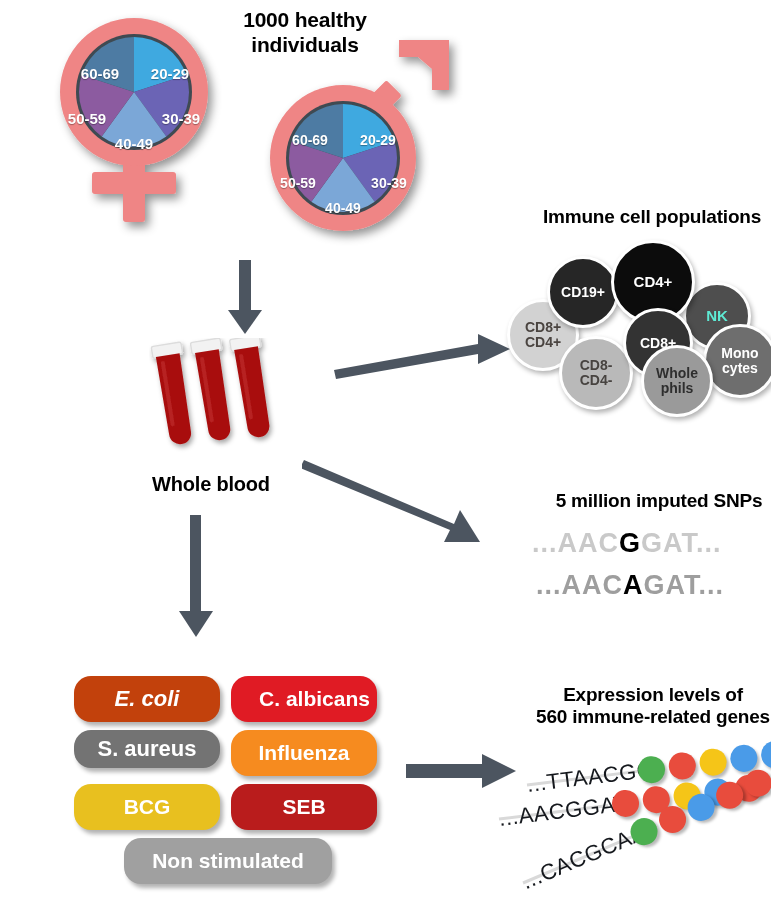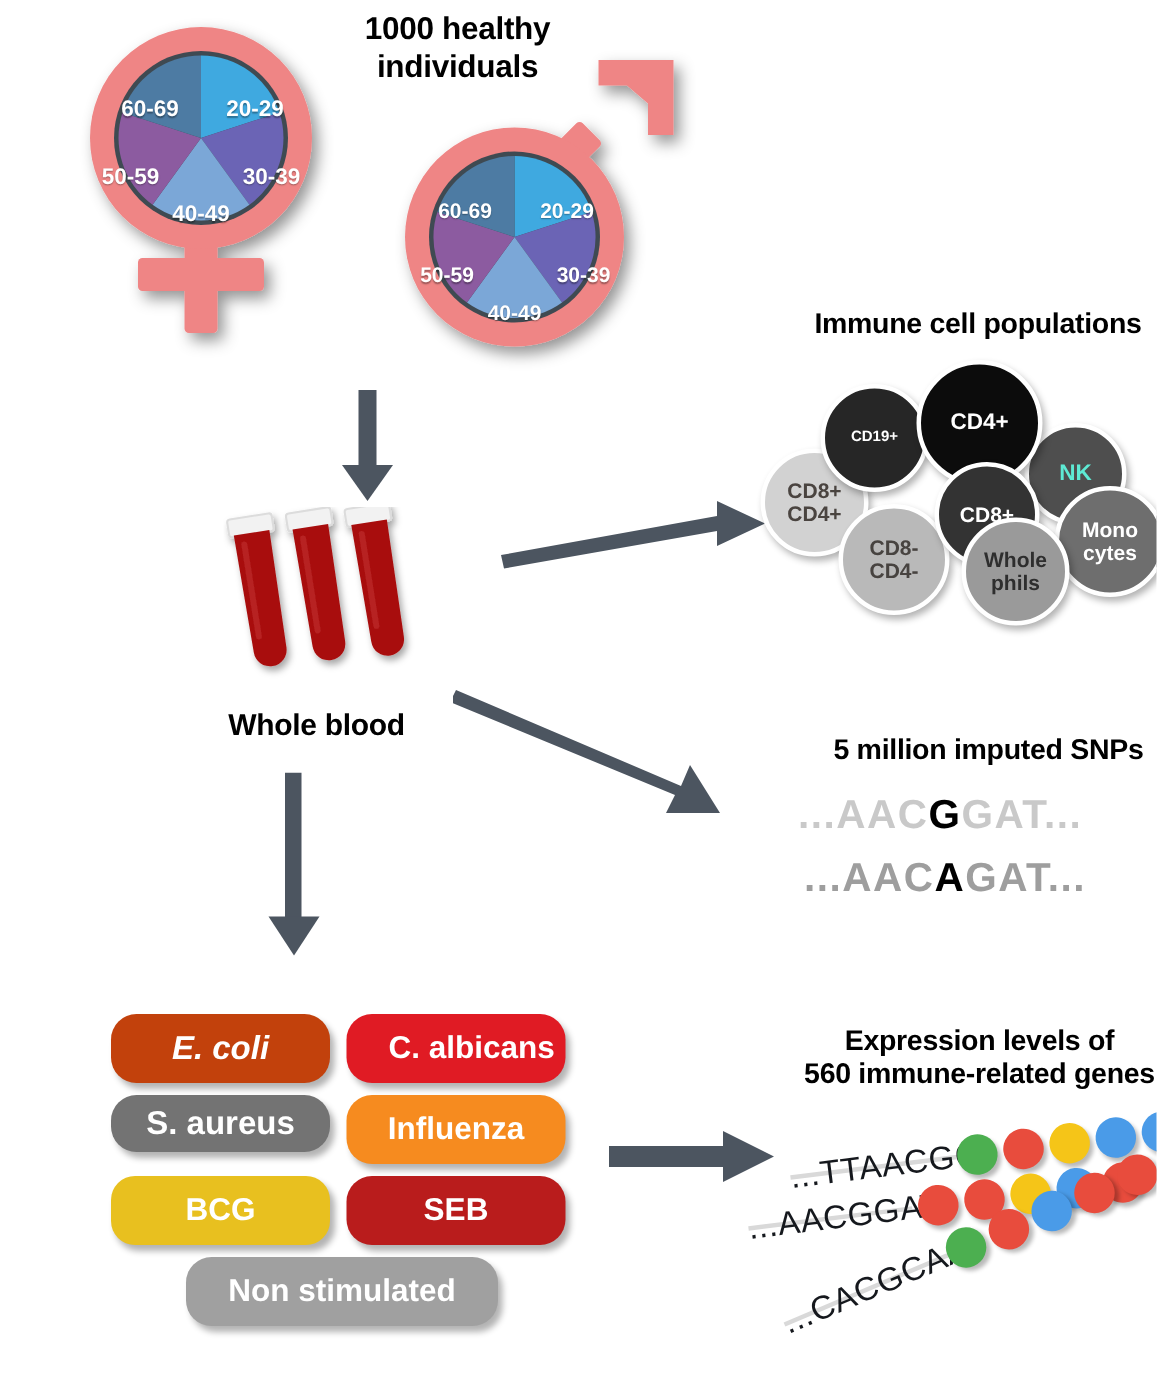--- a/index.html
+++ b/index.html
@@ -209,21 +209,21 @@
     <path d="M7 96 L41 96 L24 122 Z" fill="#4C5560"></path>
   </svg>
 
   <div class="abs heading" style="left:458px;top:206px;width:300px;font-size:19px;">Immune cell populations</div>
 
   <div class="abs" style="left:463px;top:240px;width:290px;height:170px;">
     <div class="cell" style="left:0px;top:59px;width:72px;height:72px;background:#D2D2D2;color:#4A4440;font-size:14px;z-index:1;">CD8+
 CD4+</div>
     <div class="cell" style="left:52px;top:96px;width:74px;height:74px;background:#B9B9B9;color:#474340;font-size:14px;z-index:2;">CD8-
 CD4-</div>
-    <div class="cell" style="left:40px;top:16px;width:72px;height:72px;background:#262626;color:#ffffff;font-size:10px;z-index:3;">CD19+</div>
+    <div class="cell" style="left:40px;top:16px;width:72px;height:72px;background:#262626;color:#ffffff;font-size:14px;z-index:3;">CD19+</div>
     <div class="cell" style="left:104px;top:0px;width:84px;height:84px;background:#0C0C0C;color:#ffffff;font-size:15px;z-index:4;">CD4+</div>
     <div class="cell" style="left:116px;top:68px;width:70px;height:70px;background:#333333;color:#ffffff;font-size:14px;z-index:5;">CD8+</div>
     <div class="cell" style="left:176px;top:42px;width:68px;height:68px;background:#4E4E4E;color:#5eead4;font-size:15px;z-index:3;">NK</div>
     <div class="cell" style="left:134px;top:105px;width:72px;height:72px;background:#9A9A9A;color:#2E2E2E;font-size:14px;z-index:6;">Whole
 phils</div>
     <div class="cell" style="left:196px;top:84px;width:74px;height:74px;background:#6E6E6E;color:#ffffff;font-size:14px;z-index:5;">Mono
 cytes</div>
   </div>
 
   <div class="abs heading" style="left:470px;top:490px;width:290px;font-size:19px;">5 million imputed SNPs</div>
@@ -235,21 +235,21 @@
     <div class="snp-row" style="left:14px;top:42px;font-size:27px;">
       <span class="m">...AAC</span><span class="hl">A</span><span class="m">GAT...</span>
     </div>
   </div>
 
   <div class="abs" style="left:30px;top:676px;width:310px;height:220px;">
     <div class="stim" style="left:0px;top:0px;width:146px;height:46px;background:#c2410c;font-size:22px;font-style:italic;">E. coli</div>
     <div class="stim" style="left:157px;top:0px;width:146px;height:46px;background:#E01B24;font-size:21px;padding-left:21px;">C. albicans</div>
     <div class="stim" style="left:0px;top:54px;width:146px;height:38px;background:#737373;font-size:22px;">S. aureus</div>
     <div class="stim" style="left:157px;top:54px;width:146px;height:46px;background:#F68B1F;font-size:21px;">Influenza</div>
-    <div class="stim" style="left:0px;top:108px;width:146px;height:46px;background:#E8C01F;font-size:21px;border-radius:16px;">BCG</div>
+    <div class="stim" style="left:0px;top:108px;width:146px;height:46px;background:#E8C01F;font-size:21px;">BCG</div>
     <div class="stim" style="left:157px;top:108px;width:146px;height:46px;background:#b91c1c;font-size:21px;">SEB</div>
     <div class="stim" style="left:50px;top:162px;width:208px;height:46px;background:#A0A0A0;font-size:21px;">Non stimulated</div>
   </div>
 
   <svg class="abs" style="left:360px;top:752px;" width="115" height="38" viewBox="0 0 115 38">
     <path d="M2 12 L78 12 L78 2 L112 19 L78 36 L78 26 L2 26 Z" fill="#4C5560"></path>
   </svg>
 
   <div class="abs heading" style="left:450px;top:684px;width:318px;font-size:19px;">Expression levels of
 560 immune-related genes</div>

